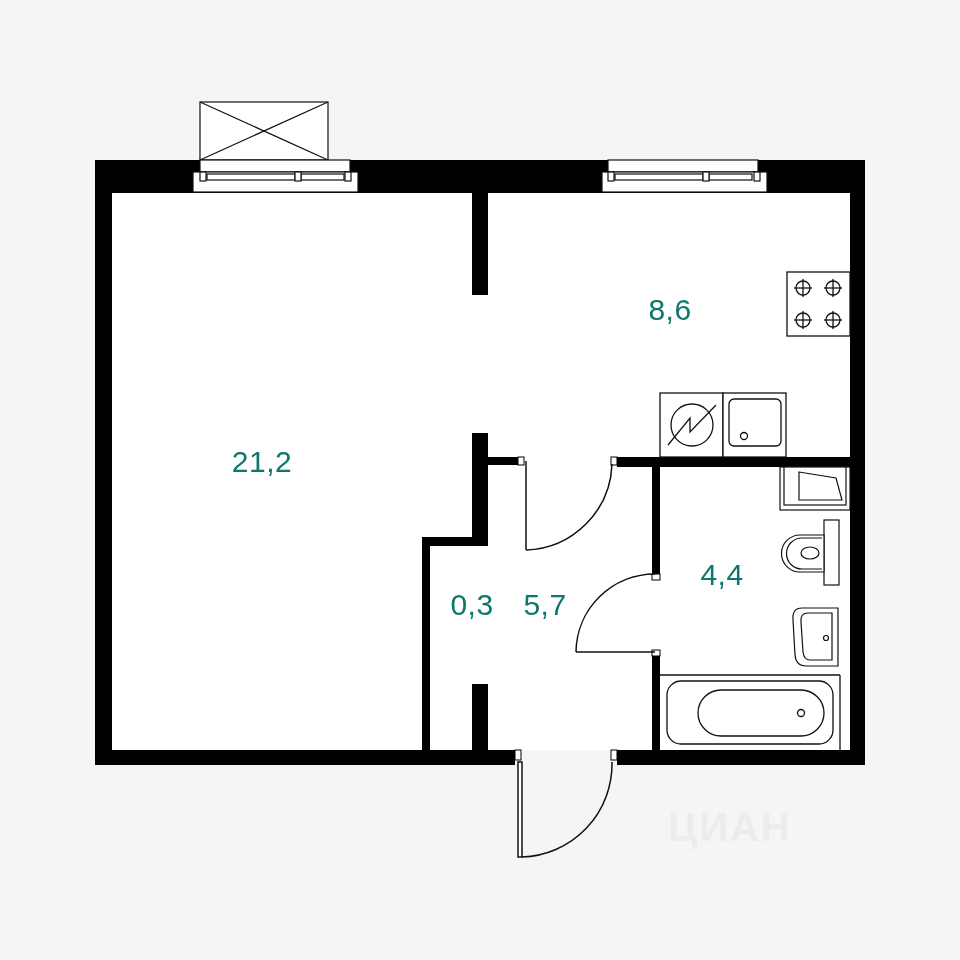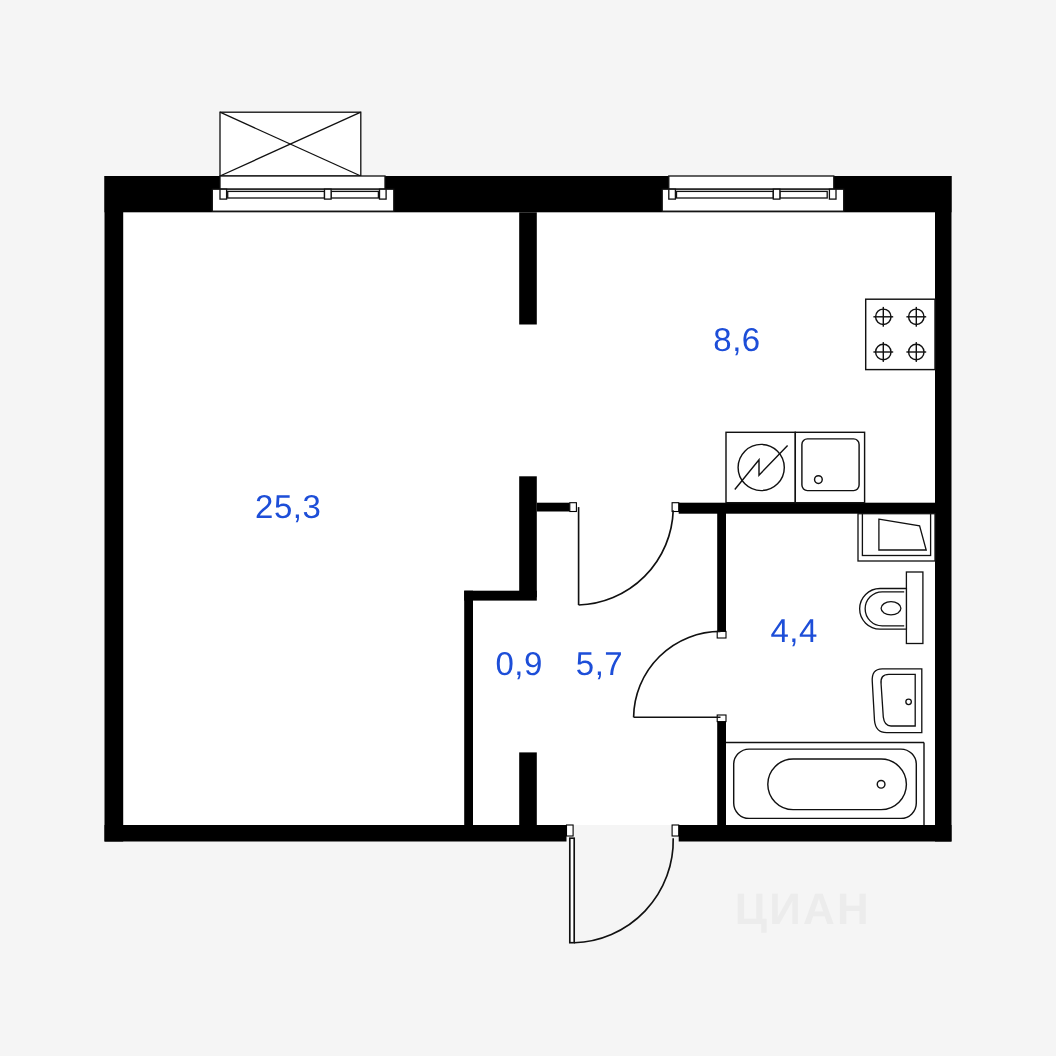--- a/index.html
+++ b/index.html
@@ -7,21 +7,21 @@
       width: 960px; height: 960px;
       background: #f5f5f5;
       position: relative;
       overflow: hidden;
       font-family: "Liberation Sans", "DejaVu Sans", sans-serif;
     }
     svg.plan { position: absolute; left: 0; top: 0; }
     .room-label {
       position: absolute;
       font-size: 30px;
-      color: #1d4ed8;
+      color: #0f766e;
       line-height: 1;
       letter-spacing: 0.5px;
       transform: translate(-50%, -50%);
       white-space: nowrap;
       text-align: center;
     }
     .watermark {
       position: absolute;
       left: 668px; top: 805px;
       font-size: 40px;
@@ -166,19 +166,19 @@
   </g>
   <g stroke="#111" stroke-width="1.3" fill="#fff">
     <line x1="660" y1="675" x2="840" y2="675"></line>
     <line x1="840" y1="675" x2="840" y2="750"></line>
     <rect x="667" y="681" width="166" height="63" rx="14"></rect>
     <rect x="698" y="690" width="126" height="46" rx="23"></rect>
     <circle cx="801" cy="713" r="3.5"></circle>
   </g>
 </svg>
 
-<div class="room-label" style="left:262px; top:462px;">25,3</div>
+<div class="room-label" style="left:262px; top:462px;">21,2</div>
 <div class="room-label" style="left:670px; top:310px;">8,6</div>
-<div class="room-label" style="left:472px; top:605px;">0,9</div>
+<div class="room-label" style="left:472px; top:605px;">0,3</div>
 <div class="room-label" style="left:545px; top:605px;">5,7</div>
 <div class="room-label" style="left:722px; top:575px;">4,4</div>
 
 <div class="watermark">ЦИАН</div>
 
 </body></html>

